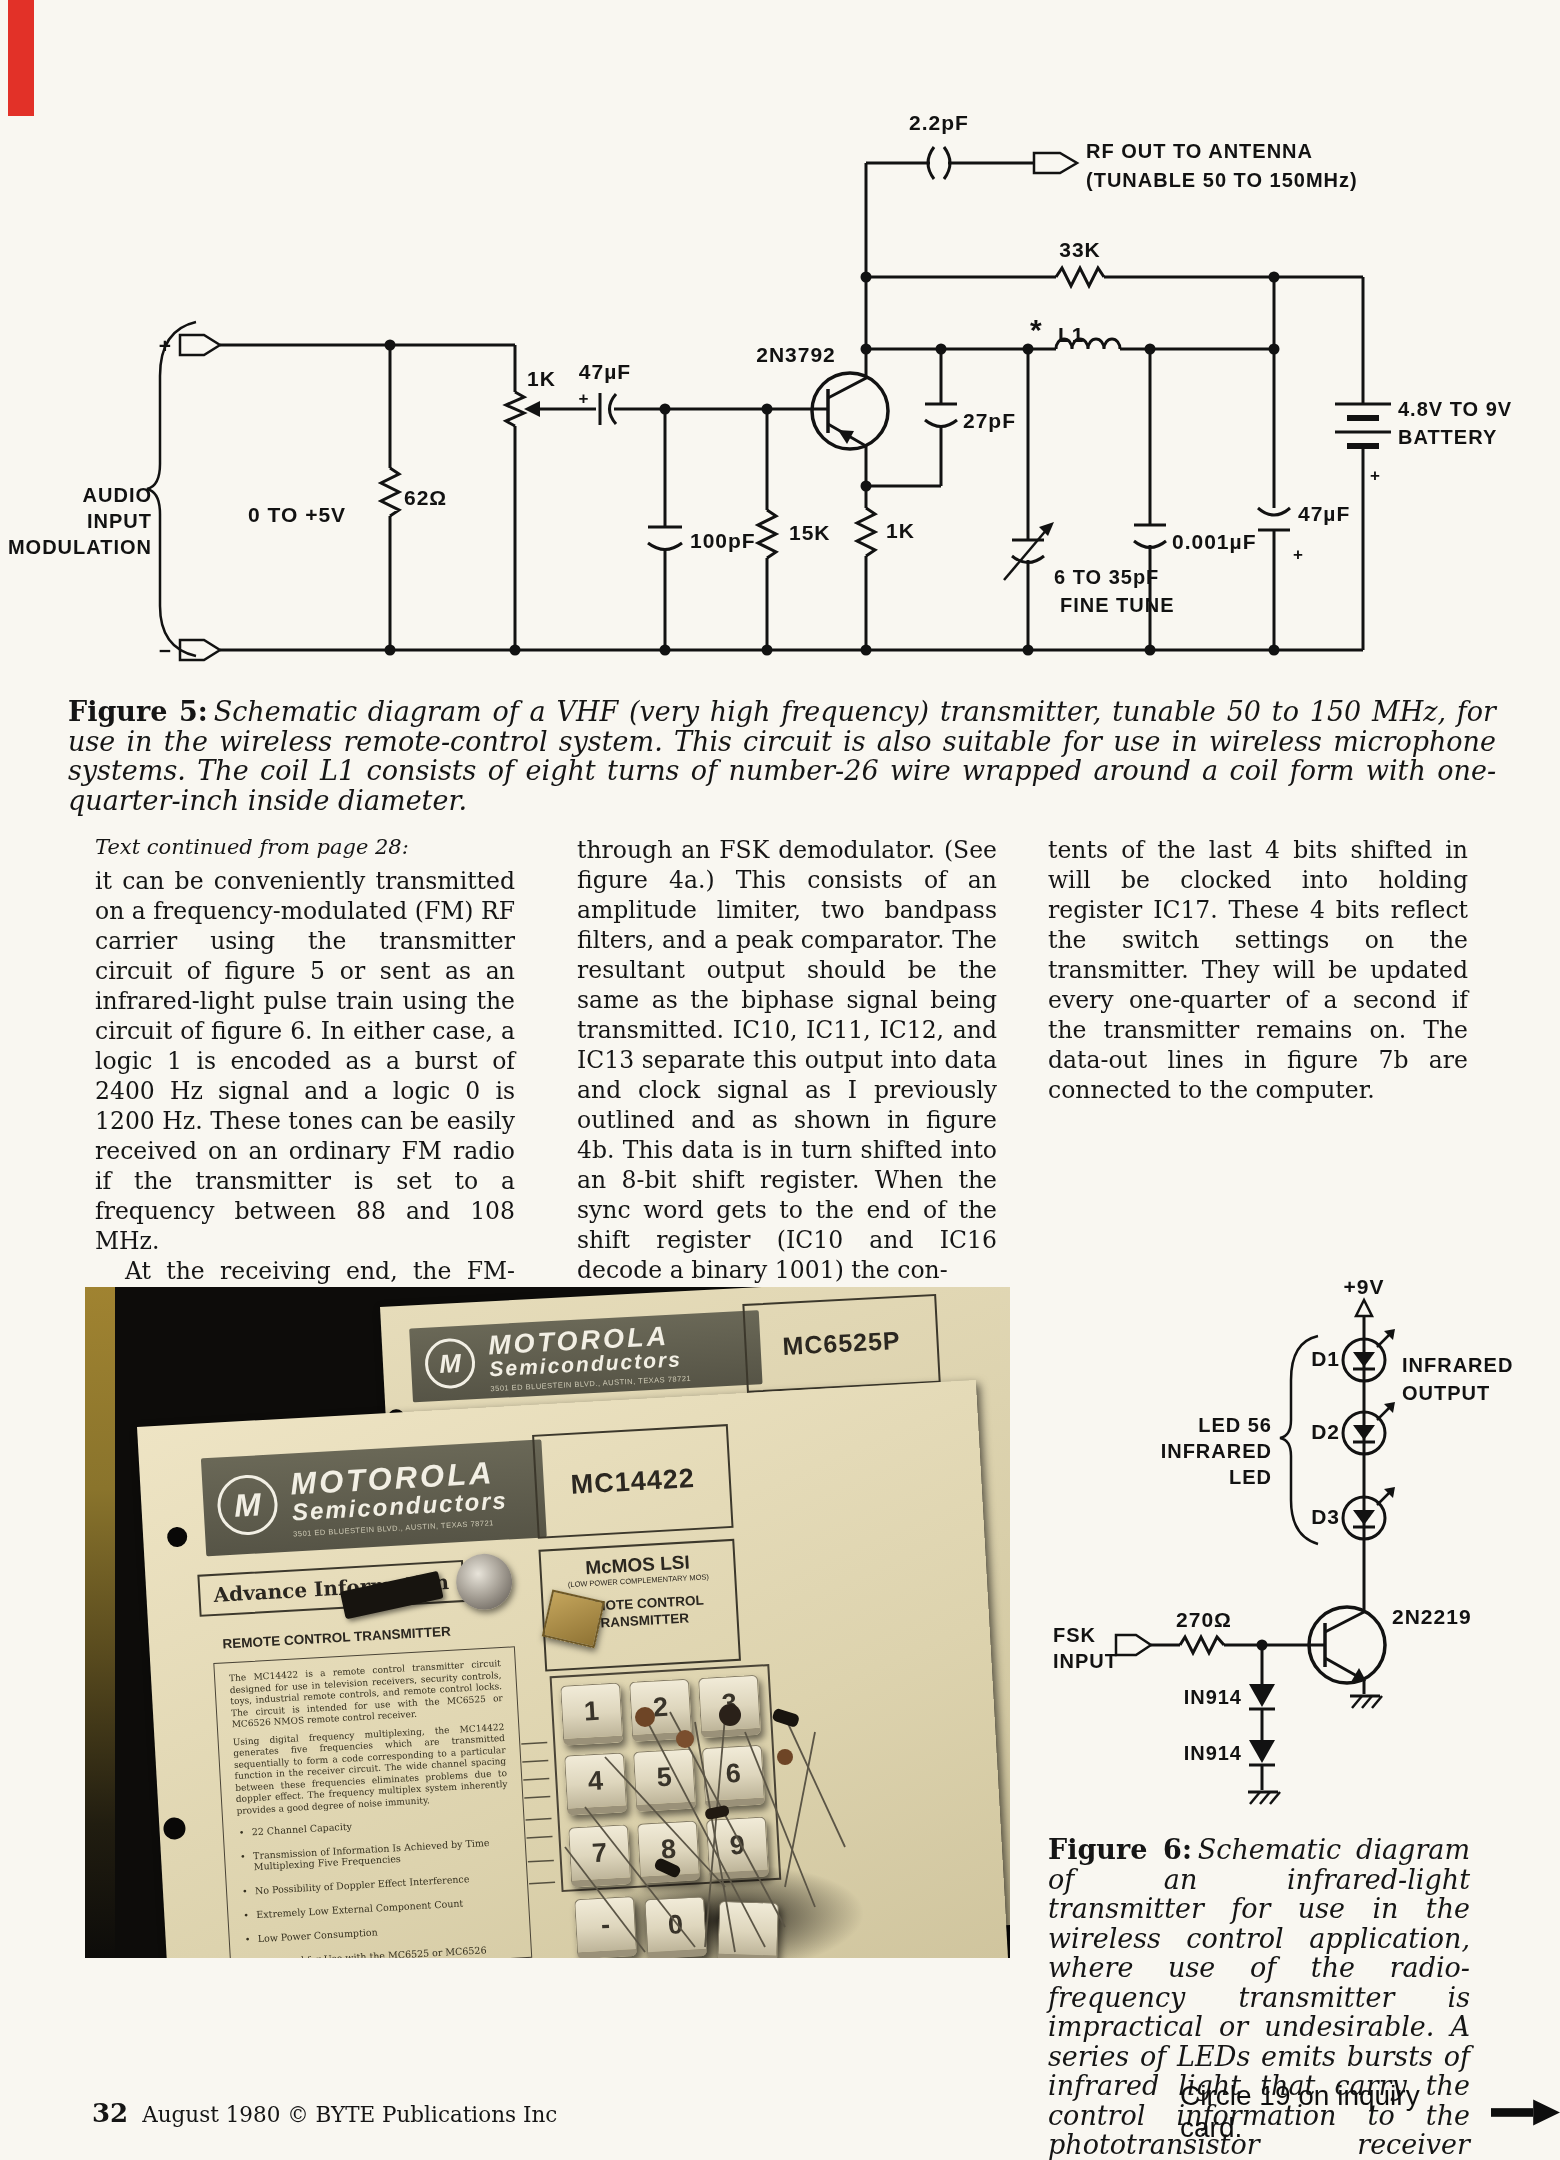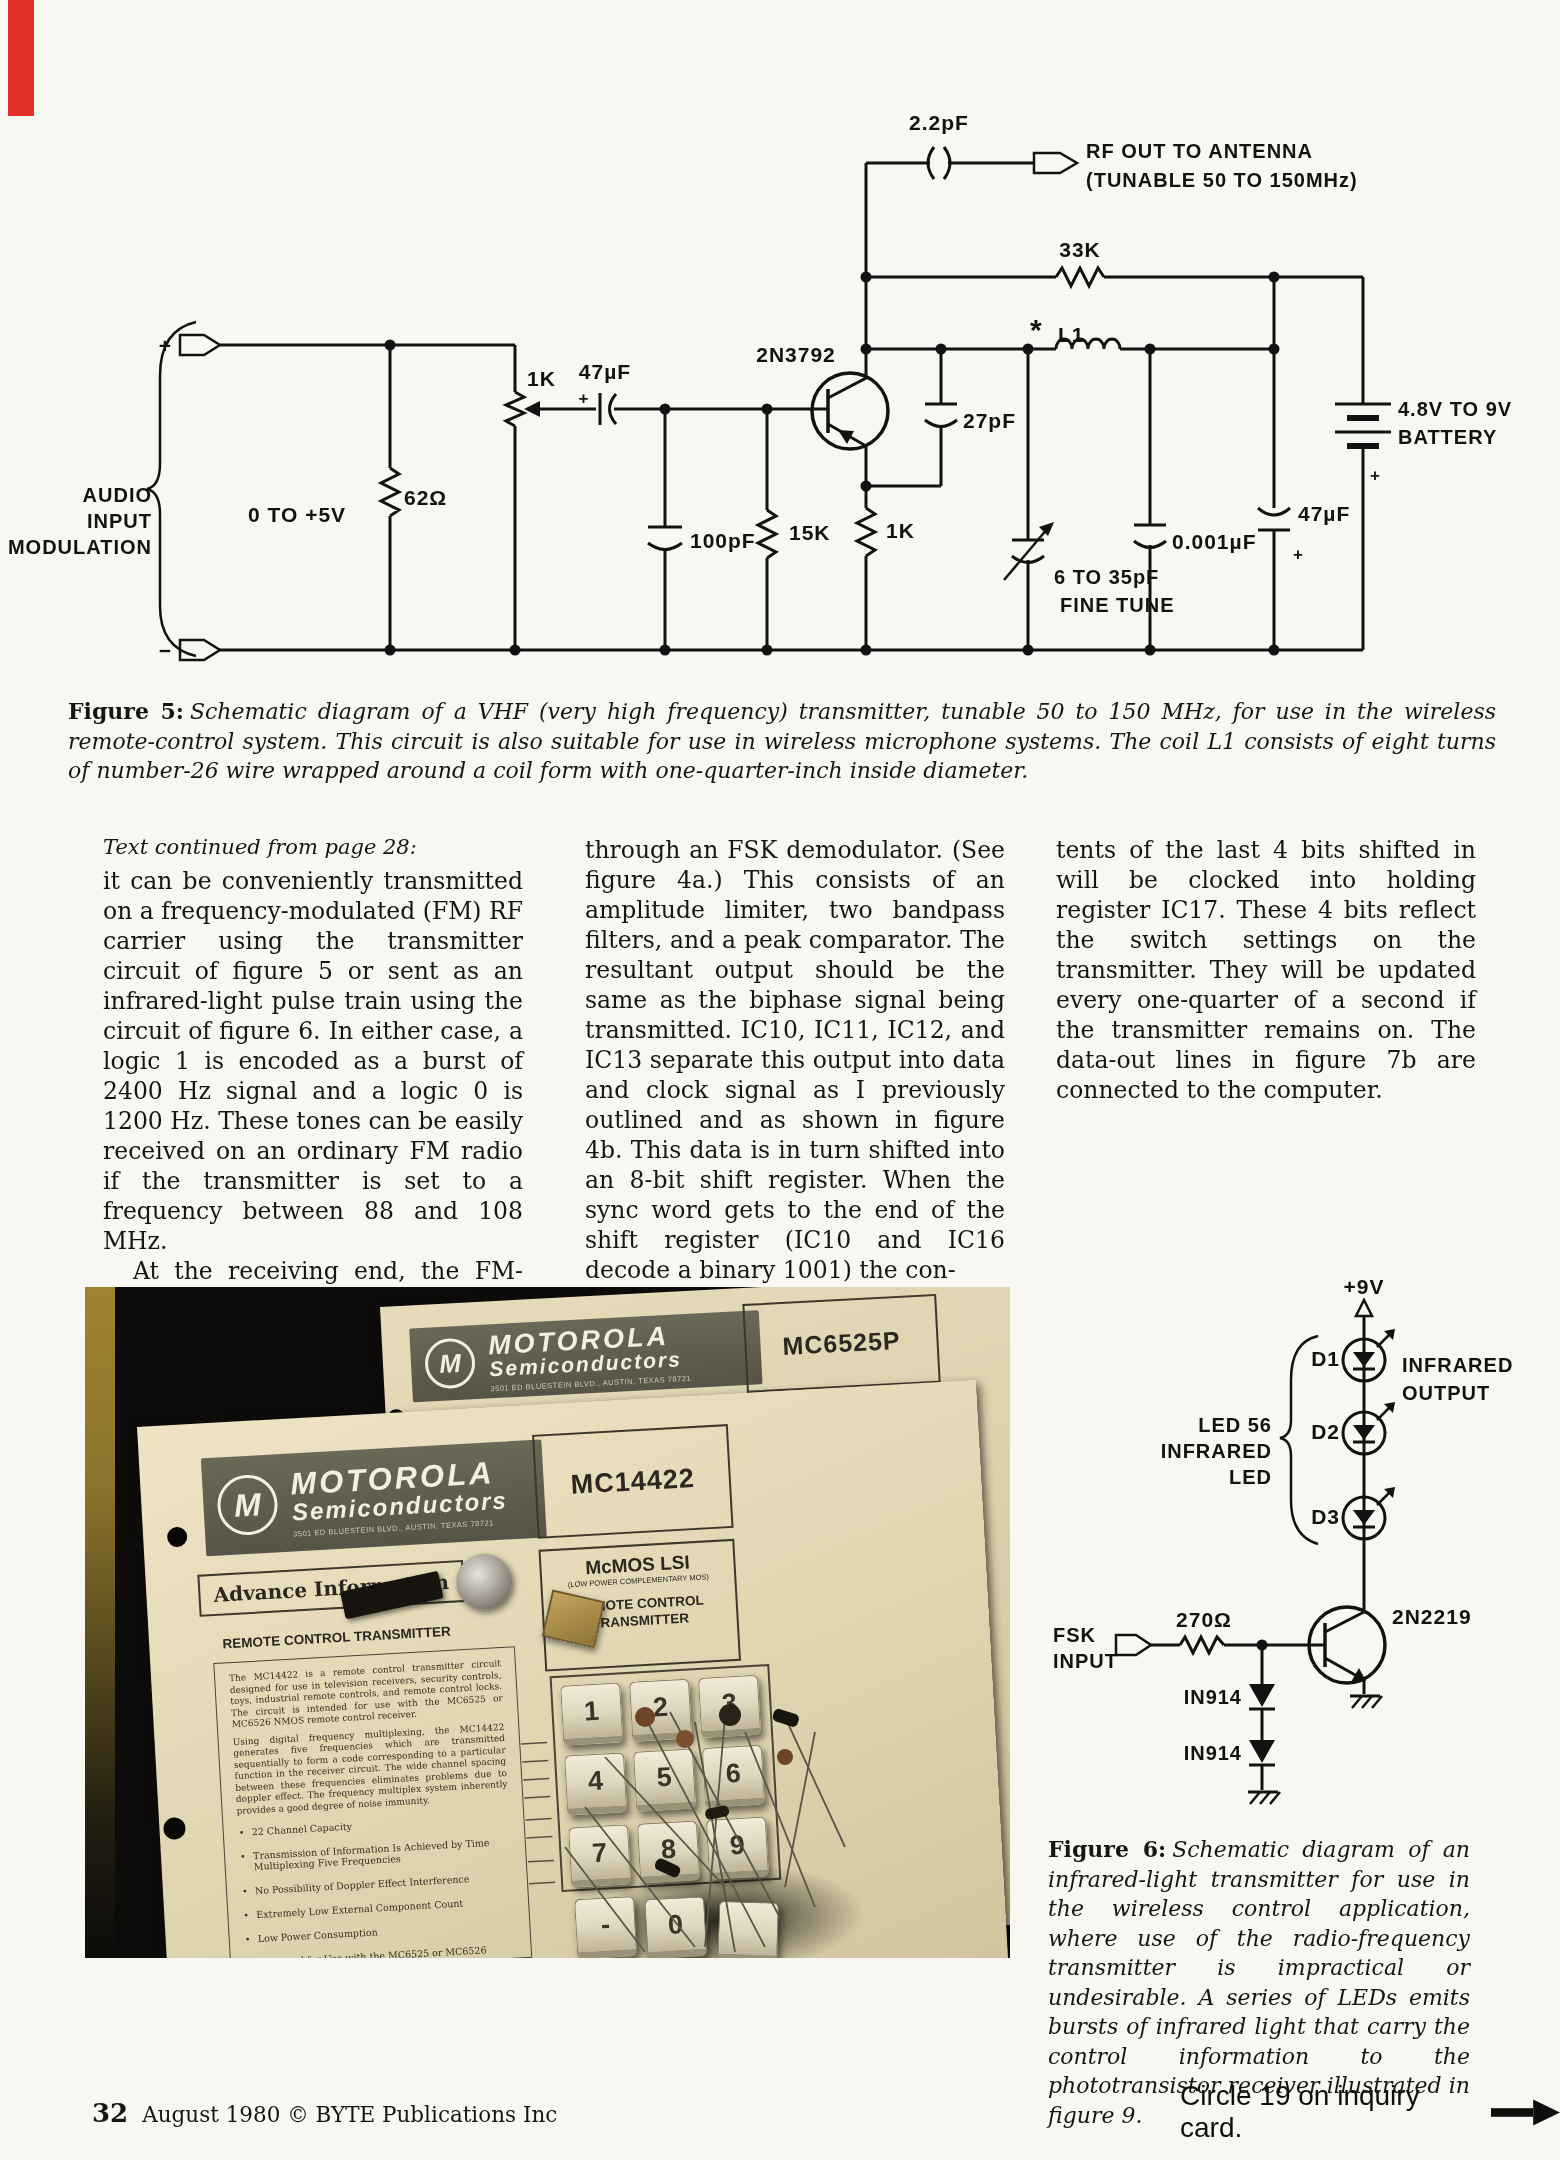--- a/index.html
+++ b/index.html
@@ -9,23 +9,23 @@
   
   svg text{font-family:"Liberation Sans",sans-serif;font-weight:bold;fill:#121212;letter-spacing:1px;}
   .t20{font-size:20px;} .t21{font-size:21px;} .t17{font-size:17px;} .t30{font-size:30px;}
   .mid{text-anchor:middle;} .end{text-anchor:end;}
   .wire{stroke:#121212;stroke-width:3;fill:none;}
   .wire25{stroke:#121212;stroke-width:2.5;fill:none;}
   .wire35{stroke:#121212;stroke-width:3.5;fill:none;}
   .wire6{stroke:#121212;stroke-width:6;fill:none;}
   .blk{fill:#121212;stroke:none;}
   
-  .caption{font-size:22px;line-height:29.5px;font-style:italic;text-align:justify;}
+  .caption{font-size:27px;line-height:29.5px;font-style:italic;text-align:justify;}
   .caption .lead{font-style:normal;font-weight:bold;padding-right:6px;}
-  .bodycol{width:420px;font-size:23.5px;line-height:30px;text-align:justify;margin-left:8px;}
+  .bodycol{width:420px;font-size:23.5px;line-height:30px;text-align:justify;}
   .bodycol p{margin:0;}
   .bodycol p.ind{text-indent:30px;}
   .contnote{font-style:italic;font-size:21px;margin-bottom:4px;}
   
   .footleft{display:flex;align-items:baseline;gap:14px;}
   .pgnum{font-weight:bold;font-size:26px;}
   .credit{font-size:21.5px;}
   .inquiry{font-family:"Liberation Sans",sans-serif;font-size:28px;color:#0e0e0e;display:flex;align-items:center;gap:14px;}
   
   .redbar{left:8px;top:0;width:26px;height:116px;background:#e23128;}

